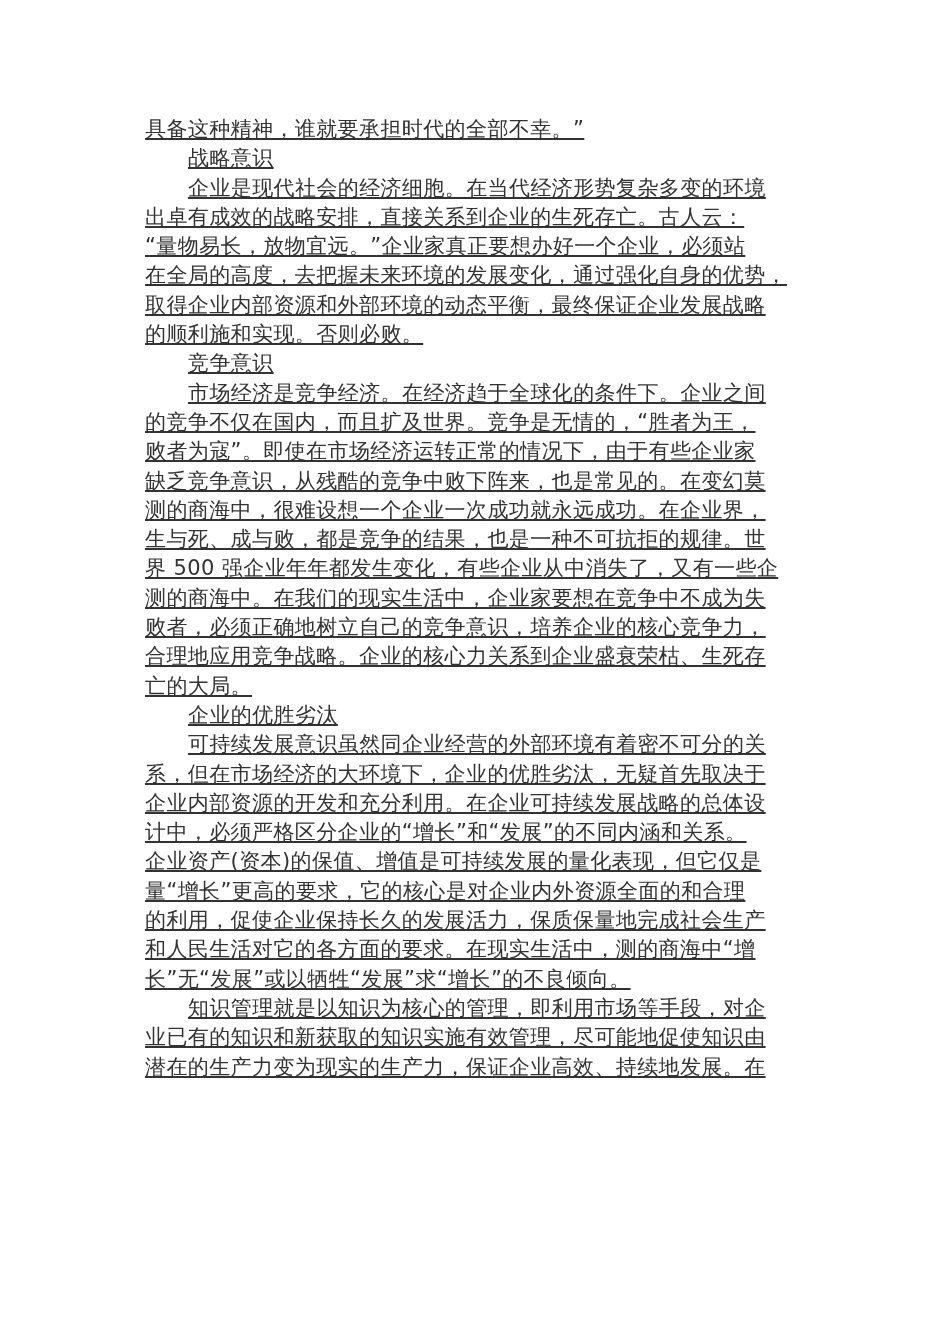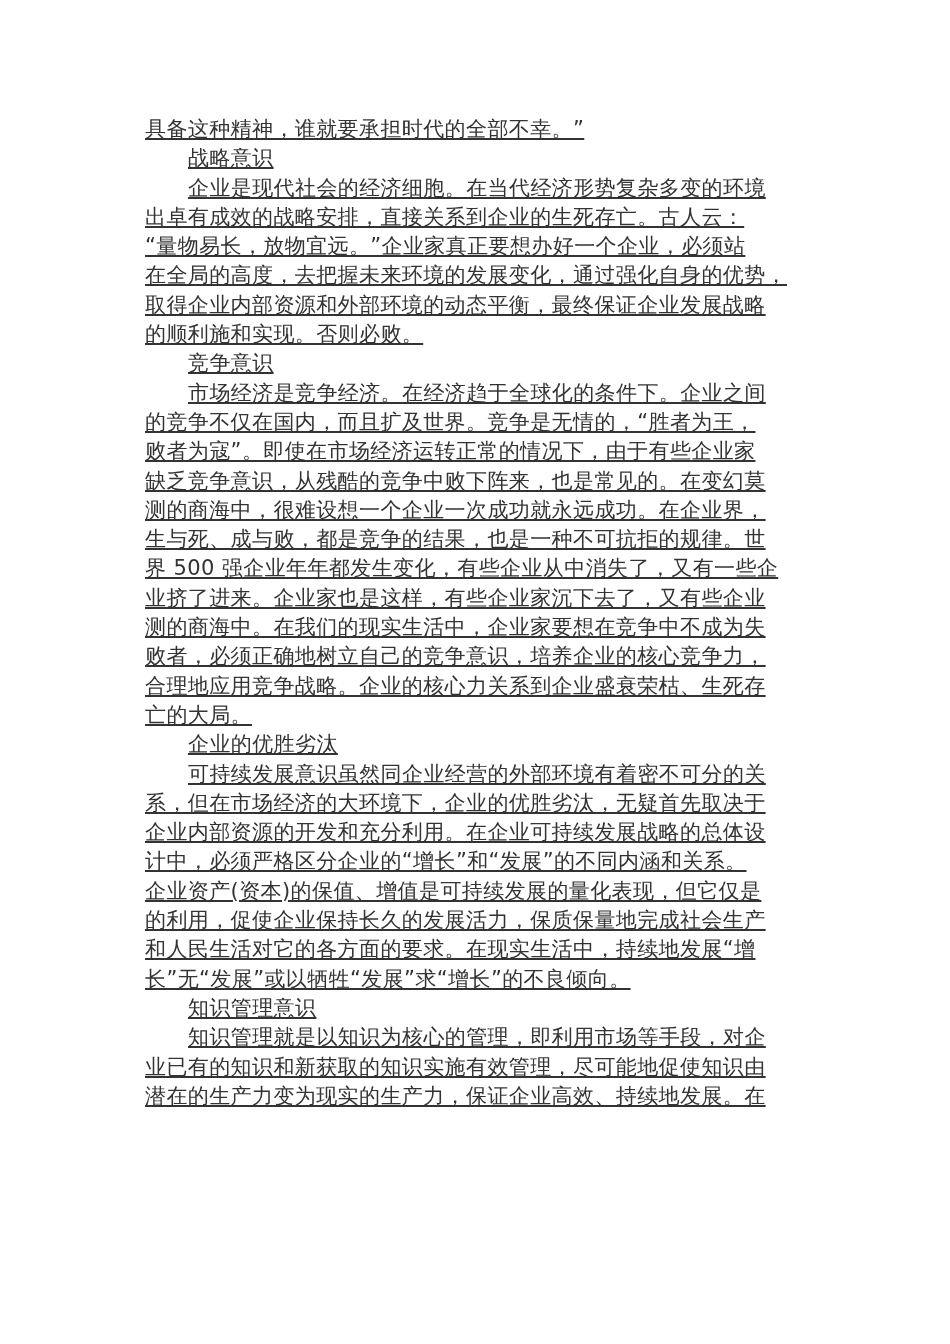--- a/index.html
+++ b/index.html
@@ -46,31 +46,30 @@
   <div class="line">取得企业内部资源和外部环境的动态平衡，最终保证企业发展战略</div>
   <div class="line">的顺利施和实现。否则必败。</div>
   <div class="line indent">竞争意识</div>
   <div class="line indent">市场经济是竞争经济。在经济趋于全球化的条件下。企业之间</div>
   <div class="line">的竞争不仅在国内，而且扩及世界。竞争是无情的，“胜者为王，</div>
   <div class="line">败者为寇”。即使在市场经济运转正常的情况下，由于有些企业家</div>
   <div class="line">缺乏竞争意识，从残酷的竞争中败下阵来，也是常见的。在变幻莫</div>
   <div class="line">测的商海中，很难设想一个企业一次成功就永远成功。在企业界，</div>
   <div class="line">生与死、成与败，都是竞争的结果，也是一种不可抗拒的规律。世</div>
   <div class="line">界 500 强企业年年都发生变化，有些企业从中消失了，又有一些企</div>
-  <div class="line">业挤了进来。企业家也是这样，有些企业家沉下去了，又有些企业</div>
   <div class="line">测的商海中。在我们的现实生活中，企业家要想在竞争中不成为失</div>
   <div class="line">败者，必须正确地树立自己的竞争意识，培养企业的核心竞争力，</div>
   <div class="line">合理地应用竞争战略。企业的核心力关系到企业盛衰荣枯、生死存</div>
   <div class="line">亡的大局。</div>
   <div class="line indent">企业的优胜劣汰</div>
   <div class="line indent">可持续发展意识虽然同企业经营的外部环境有着密不可分的关</div>
   <div class="line">系，但在市场经济的大环境下，企业的优胜劣汰，无疑首先取决于</div>
   <div class="line">企业内部资源的开发和充分利用。在企业可持续发展战略的总体设</div>
   <div class="line">计中，必须严格区分企业的“增长”和“发展”的不同内涵和关系。</div>
   <div class="line">企业资产(资本)的保值、增值是可持续发展的量化表现，但它仅是</div>
+  <div class="line">量“增长”更高的要求，它的核心是对企业内外资源全面的和合理</div>
   <div class="line">的利用，促使企业保持长久的发展活力，保质保量地完成社会生产</div>
-  <div class="line">和人民生活对它的各方面的要求。在现实生活中，持续地发展“增</div>
+  <div class="line">和人民生活对它的各方面的要求。在现实生活中，测的商海中“增</div>
   <div class="line">长”无“发展”或以牺牲“发展”求“增长”的不良倾向。</div>
-  <div class="line indent">知识管理意识</div>
   <div class="line indent">知识管理就是以知识为核心的管理，即利用市场等手段，对企</div>
   <div class="line">业已有的知识和新获取的知识实施有效管理，尽可能地促使知识由</div>
   <div class="line">潜在的生产力变为现实的生产力，保证企业高效、持续地发展。在</div>
 </div>
 
 </body></html>

